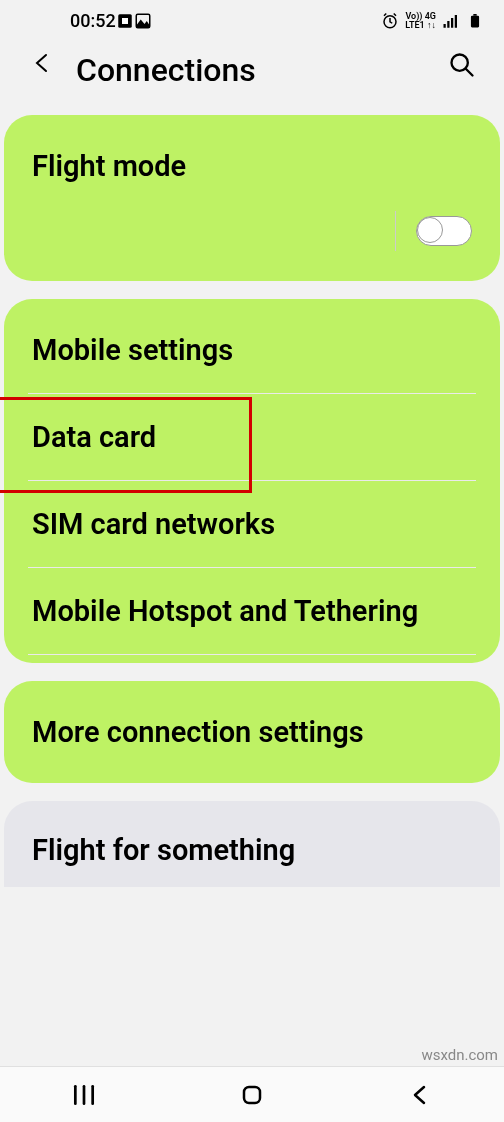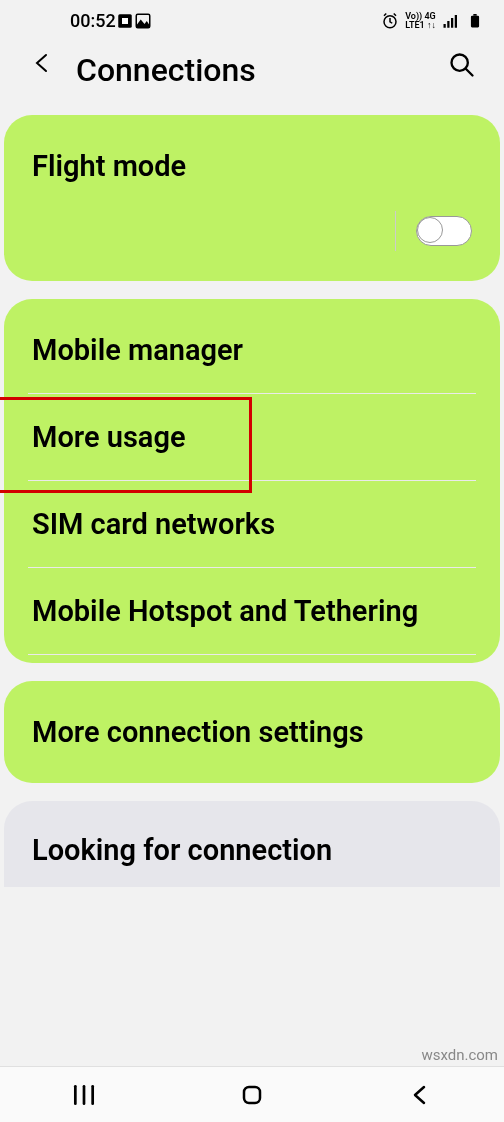--- a/index.html
+++ b/index.html
@@ -152,21 +152,21 @@
     </span>
   </div>
   <div class="status-right">
     <span class="status-icon">
       <svg viewBox="0 0 24 24" width="18" height="18">
           <circle cx="12" cy="13" r="8" fill="none" stroke="#000" stroke-width="2"></circle>
           <path d="M12 8 v5 l3 2" stroke="#000" stroke-width="2" fill="none"></path>
           <path d="M4 5 l3-3 M20 5 l-3-3" stroke="#000" stroke-width="2"></path>
         </svg>
     </span>
-    <span style="display:flex;flex-direction:column;align-items:flex-start;">
+    <span style="display:flex;flex-direction:column;align-items:flex-end;">
       <span class="net-label">Vo)) 4G</span>
       <span class="net-label">LTE1 ↑↓</span>
     </span>
     <span class="status-icon">
       <svg viewBox="0 0 24 24" width="18" height="18">
           <rect x="2" y="16" width="3" height="5" fill="#000"></rect>
           <rect x="7" y="12" width="3" height="9" fill="#000"></rect>
           <rect x="12" y="8" width="3" height="13" fill="#000"></rect>
           <rect x="17" y="4" width="3" height="17" fill="#000"></rect>
         </svg>
@@ -204,42 +204,42 @@
         <div class="toggle-divider"></div>
         <div class="toggle">
           <div class="toggle-thumb"></div>
         </div>
       </div>
     </div>
   </div>
 
   <div class="card" style="position:relative;">
     <div class="row">
-      <span>Mobile manager</span>
-    </div>
-    <div class="row">
-      <span>More usage</span>
+      <span>Mobile settings</span>
+    </div>
+    <div class="row">
+      <span>Data card</span>
     </div>
     <div class="row">
       <span>SIM card networks</span>
     </div>
     <div class="row">
       <span>Mobile Hotspot and Tethering</span>
     </div>
     <div class="highlight-box" style="top:98px;left:-8px;width:256px;height:96px;"></div>
   </div>
 
   <div class="card">
     <div class="row" style="border-bottom:none;">
       <span>More connection settings</span>
     </div>
   </div>
 
   <div class="search-card">
-    <span>Looking for connection</span>
+    <span>Flight for something</span>
   </div>
 
 </div>
 
 <div class="watermark">wsxdn.com</div>
 
 <div class="nav-bar">
   <div class="nav-btn">
     <svg viewBox="0 0 24 24" width="26" height="26">
         <line x1="4" y1="4" x2="4" y2="20" stroke="#000" stroke-width="2.5" stroke-linecap="round"></line>

